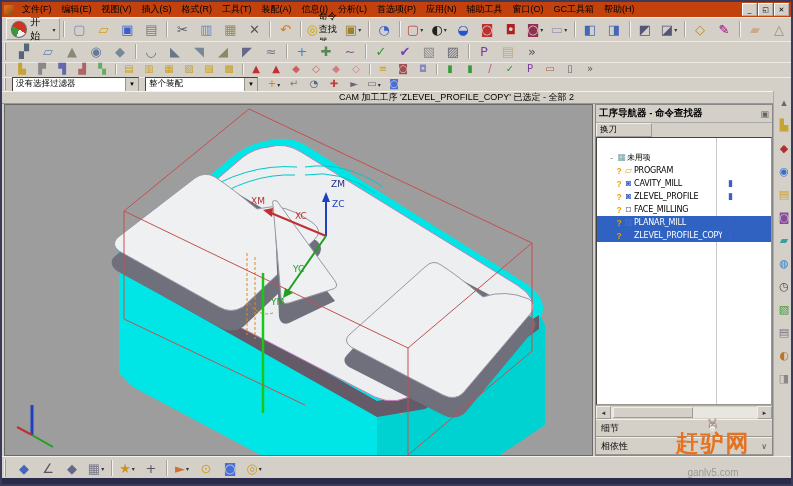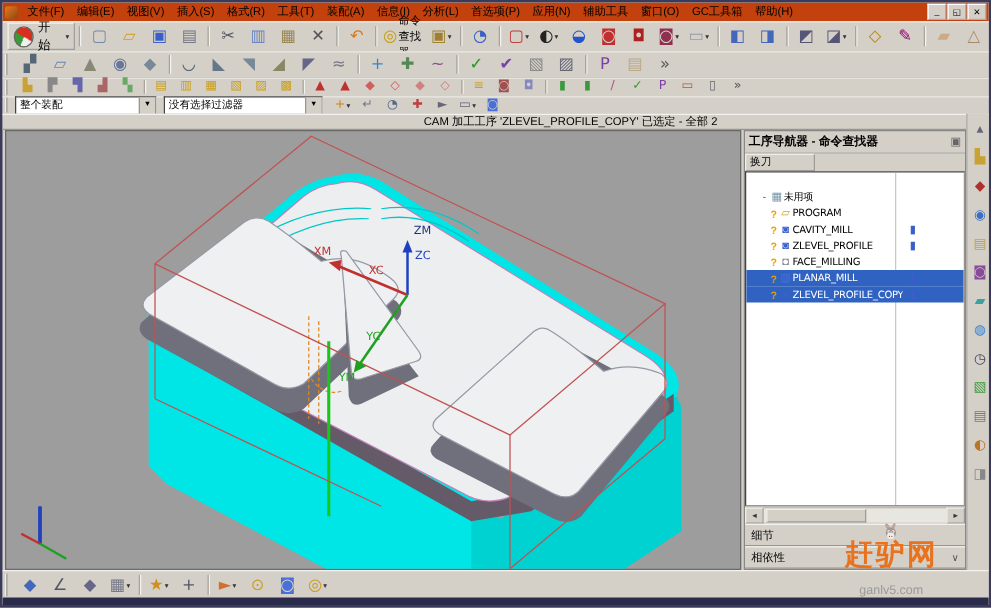--- a/index.html
+++ b/index.html
@@ -394,26 +394,26 @@
           <span class="g" style="color: rgb(102, 102, 119);">▯</span>
         </div>
         <div class="tbtn">
           <span class="g" style="color: rgb(85, 85, 85);">»</span>
         </div>
       </div>
   </div>
 
   <div class="tbrow" id="row4">
     <div class="grip"></div>
+    <div class="combo" style="width:122px">
+      <span class="cv">没有选择过滤器</span>
+      <span class="cbtn">▼</span>
+    </div>
     <div class="combo" style="width:108px">
       <span class="cv">整个装配</span>
-      <span class="cbtn">▼</span>
-    </div>
-    <div class="combo" style="width:122px">
-      <span class="cv">没有选择过滤器</span>
       <span class="cbtn">▼</span>
     </div>
     <div class="icons">
         <div class="tbtn">
           <span class="g" style="color: rgb(216, 128, 24);">+</span>
           <span class="car">▾</span>
         </div>
         <div class="tbtn">
           <span class="g" style="color: rgb(119, 119, 136);">↵</span>
         </div>

